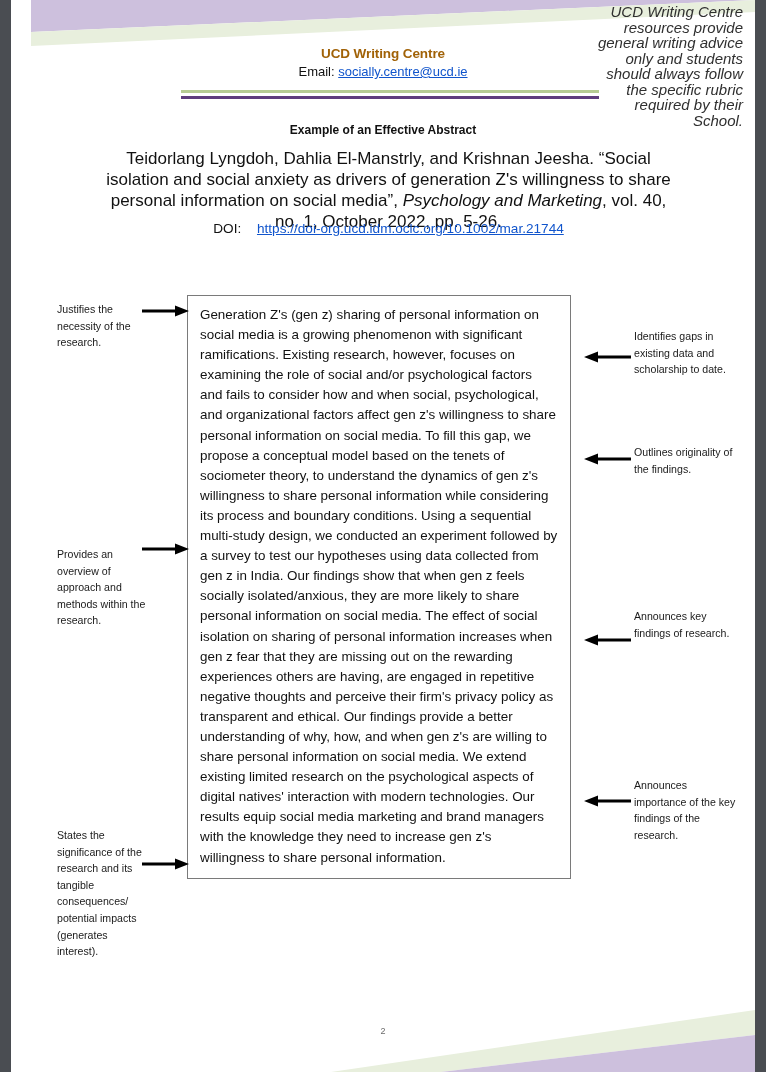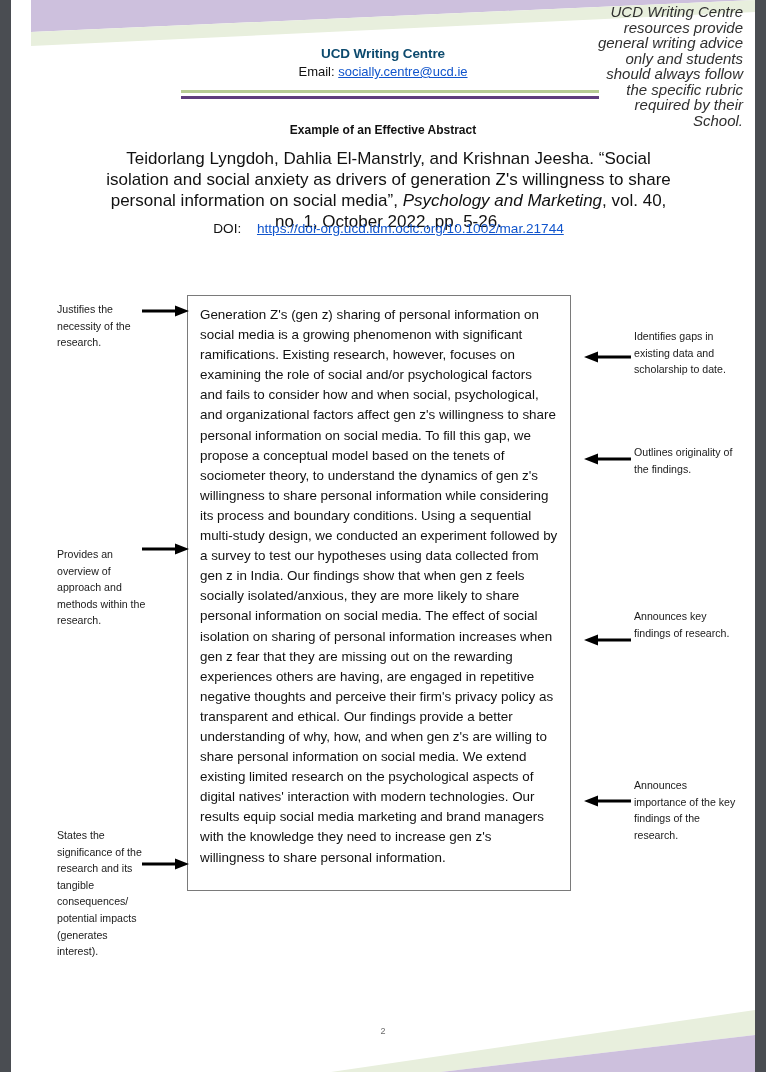--- a/index.html
+++ b/index.html
@@ -56,21 +56,21 @@
     font-family: "Liberation Sans", sans-serif;
   }
   #centre-title {
     position: absolute;
     left: 0;
     top: 46px;
     width: 744px;
     text-align: center;
     font-size: 13.5px;
     font-weight: bold;
-    color: #0c4a6e;
+    color: #a16207;
     letter-spacing: -0.1px;
   }
   #email-line {
     position: absolute;
     left: 0;
     top: 64px;
     width: 744px;
     text-align: center;
     font-size: 13px;
     color: #111111;
@@ -136,21 +136,21 @@
 
   
   #abstract-box {
     position: absolute;
     left: 176px;
     top: 295px;
     width: 384px;
     box-sizing: border-box;
     border: 1.3px solid #7a7a7a;
     background: #ffffff;
-    padding: 9px 12px 22px 12px;
+    padding: 9px 12px 10px 12px;
   }
   #abstract-text {
     font-size: 13.4px;
     line-height: 20.1px;
     color: #111111;
     text-align: left;
   }
 
   
   .ann {

